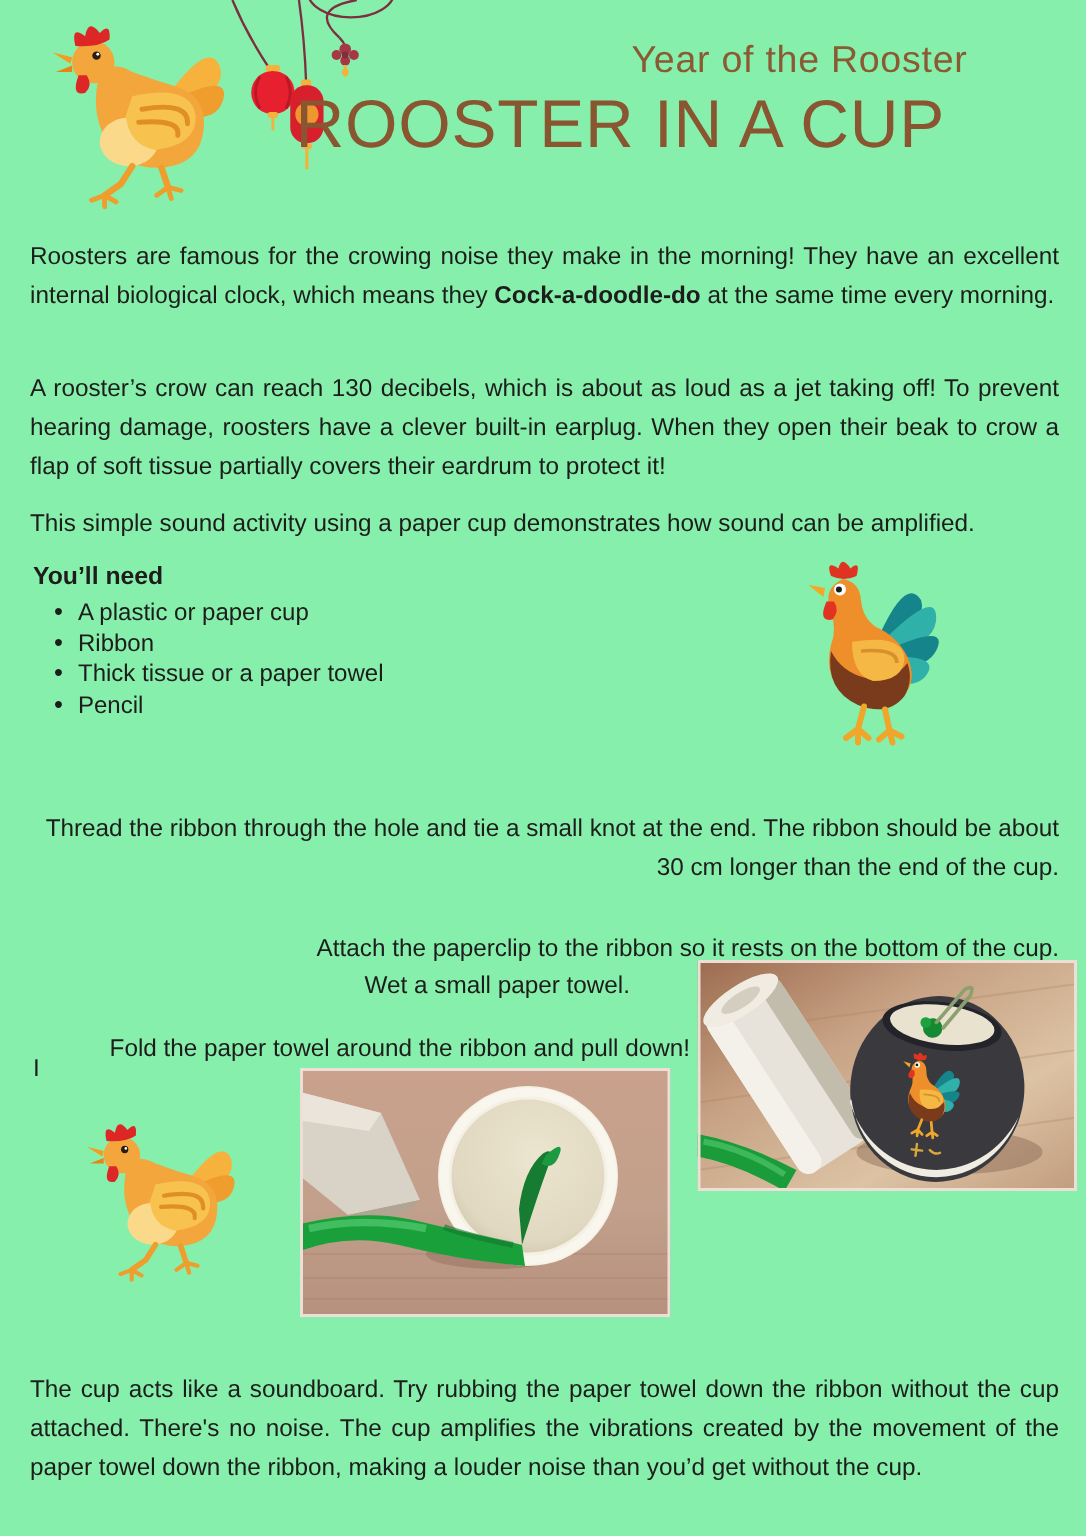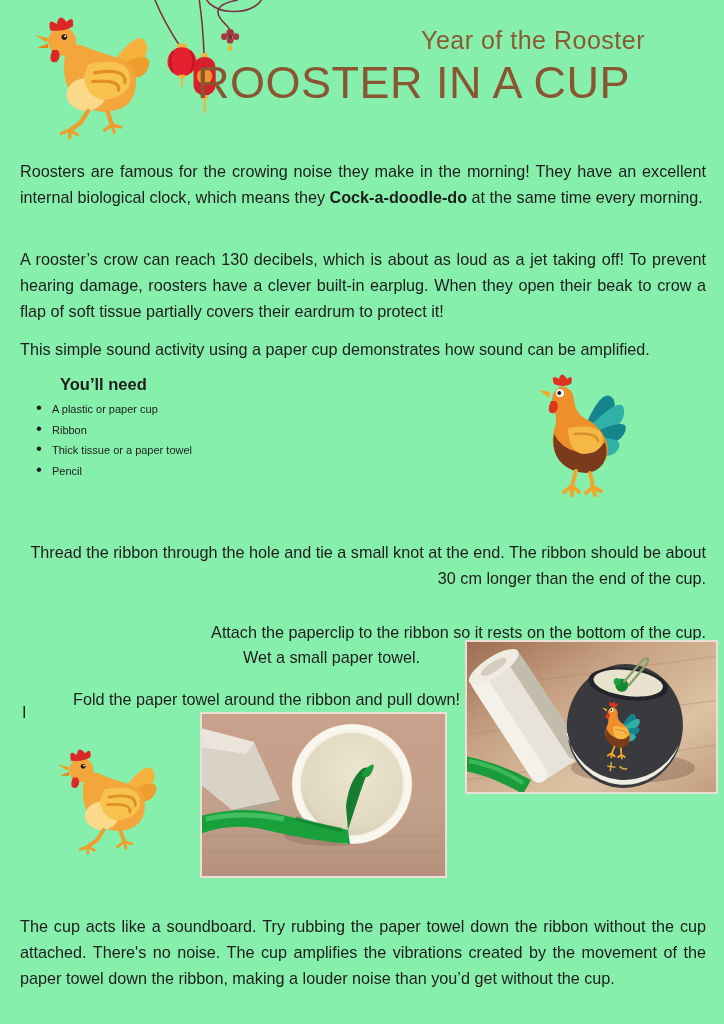--- a/index.html
+++ b/index.html
@@ -41,21 +41,21 @@
   }
   .para b { font-weight: bold; }
   .h-bold {
     left: 22px;
     font-size: 16.5px;
     font-weight: bold;
   }
   ul.materials {
     left: 22px; top: 399px;
     list-style: none;
-    font-size: 11px;
+    font-size: 16px;
     line-height: 20.6px;
   }
   ul.materials li { position: relative; padding-left: 30px; }
   ul.materials li::before {
     content: "•";
     position: absolute; left: 14px; top: -1px;
     font-size: 17px;
   }
   .step { text-align: right; }
   .stray { left: 22px; top: 703px; font-size: 16.2px; }
@@ -159,21 +159,21 @@
 
   <div class="abs subtitle">Year of the Rooster</div>
   <div class="abs title">ROOSTER IN A CUP</div>
 
   <p class="abs para" style="top:158px;"><span>Roosters are famous for the crowing noise they make in the morning! They have an excellent internal biological clock, which means they </span><b>Cock-a-doodle-do</b><span> at the same time every morning.</span></p>
 
   <p class="abs para" style="top:246px;">A rooster’s crow can reach 130 decibels, which is about as loud as a jet taking off! To prevent hearing damage, roosters have a clever built-in earplug. When they open their beak to crow a flap of soft tissue partially covers their eardrum to protect it!</p>
 
   <p class="abs para" style="top:336px;">This simple sound activity using a paper cup demonstrates how sound can be amplified.</p>
 
-  <div class="abs h-bold" style="top:375px;margin-left:38px;">You’ll need</div>
+  <div class="abs h-bold" style="top:375px;">You’ll need</div>
   <ul class="abs materials">
     <li>A plastic or paper cup</li>
     <li>Ribbon</li>
     <li>Thick tissue or a paper towel</li>
     <li>Pencil</li>
   </ul>
 
   <svg class="abs" style="left:532px; top:372px;" width="100" height="130" viewBox="0 0 100 130">
     <use href="#rooster-sym" width="100" height="130"></use>
   </svg>

